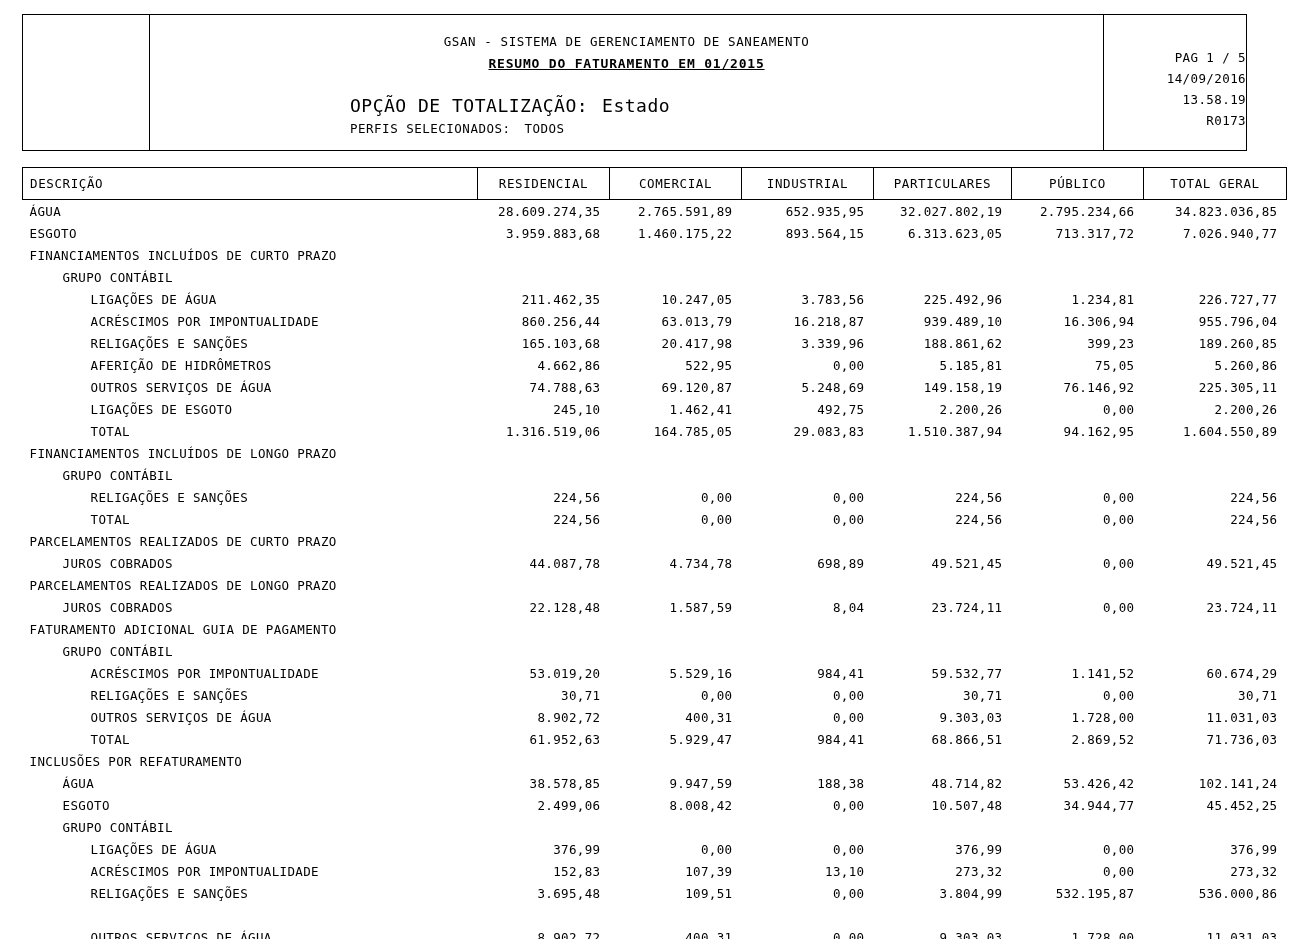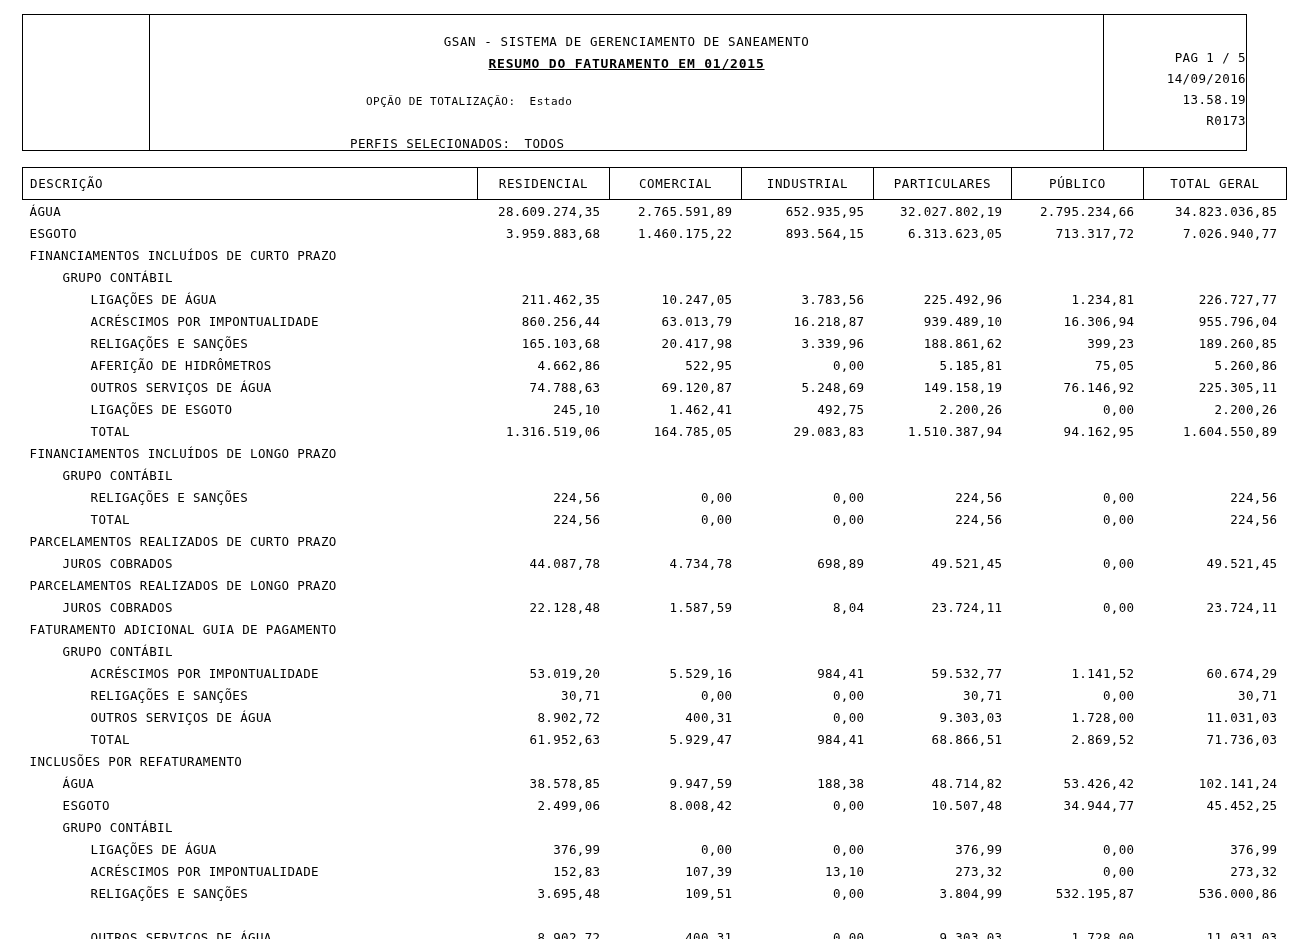--- a/index.html
+++ b/index.html
@@ -63,29 +63,29 @@
   .rep-title {
     text-align: center;
     font-size: 13px;
     font-weight: bold;
     letter-spacing: 0.8px;
     margin-top: 7px;
     text-decoration: underline;
   }
   .opt-line {
     position: absolute;
-    left: 176px;
+    left: 160px;
     top: 80px;
-    font-size: 11px;
+    font-size: 18px;
     letter-spacing: 0.5px;
   }
   .perf-line {
     position: absolute;
     left: 160px;
-    top: 121px;
+    top: 106px;
     font-size: 12.5px;
     letter-spacing: 0.5px;
   }
   .opt-val { margin-left: 14px; }
 
   
   .table-wrap {
     position: absolute;
     left: 22px;
     top: 167px;

